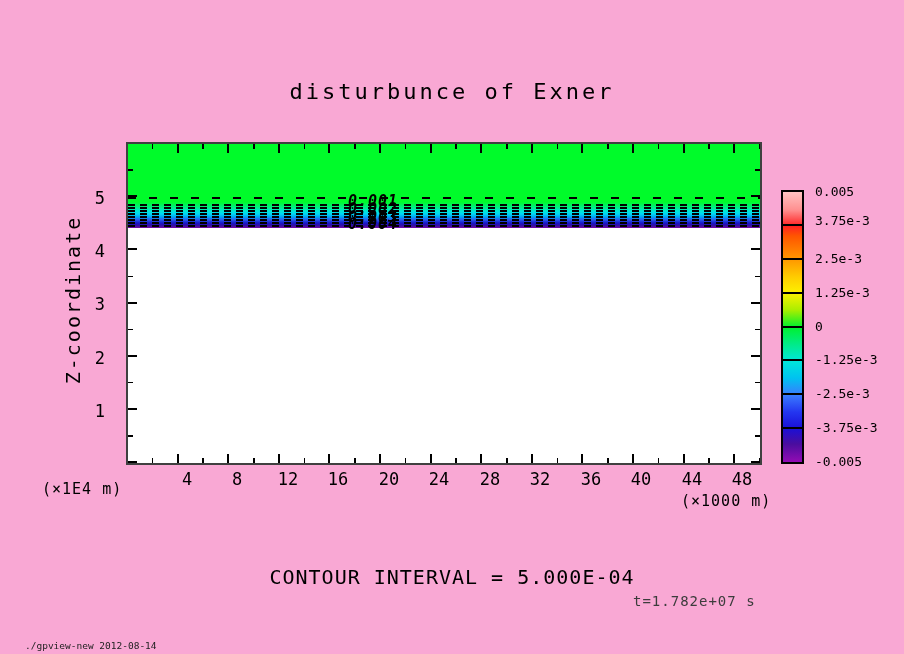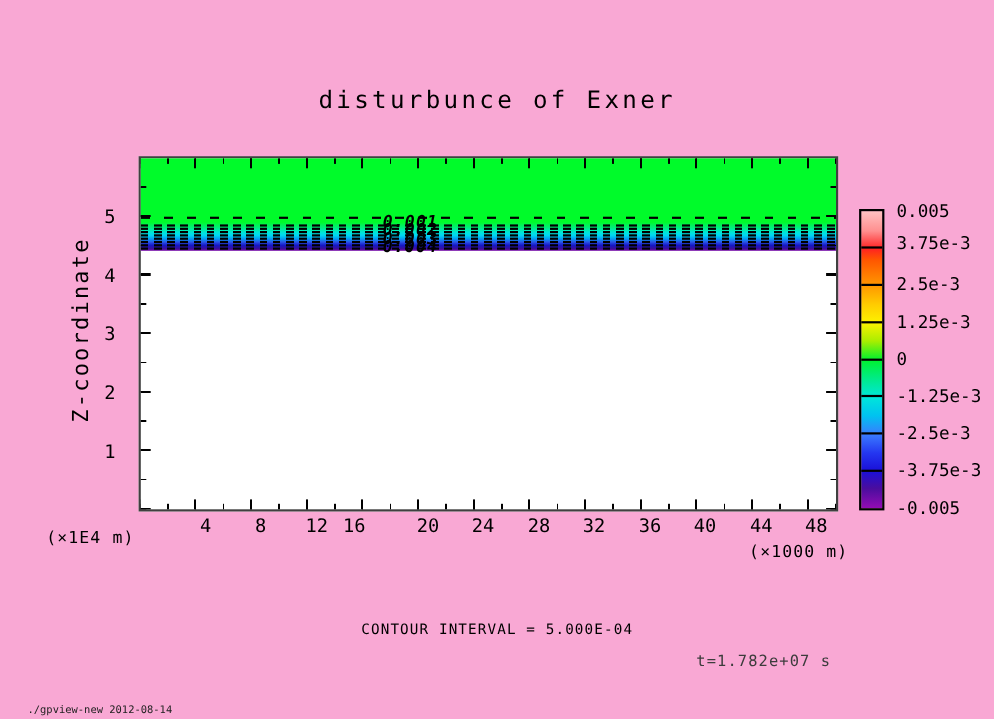--- a/index.html
+++ b/index.html
@@ -30,35 +30,35 @@
     background:repeating-linear-gradient(180deg,transparent 0 25.1px,#000 25.1px 26.6px);}
   .tk.ymajor{top:0;width:9px;height:319px;
     background:repeating-linear-gradient(180deg,transparent 0 51.25px,#000 51.25px 53.25px);}
 
   .xtick{top:469px;width:30px;text-align:center;font-size:17px;}
   .ytick{width:27px;text-align:right;font-size:17px;left:78px;}
   .ylab{left:73px;top:300px;transform:translate(-50%,-50%) rotate(-90deg);font-size:20px;letter-spacing:2px;white-space:nowrap;}
   .yunit{left:42px;top:480px;font-size:15px;letter-spacing:1px;}
   .xunit{left:681px;top:492px;font-size:15px;letter-spacing:1px;}
   .xlab{left:136px;top:516px;width:632px;text-align:center;font-size:19px;letter-spacing:2px;}
-  .cinfo{left:136px;top:565px;width:632px;text-align:center;font-size:13px;letter-spacing:1px;}
+  .cinfo{left:136px;top:565px;width:632px;text-align:center;font-size:20px;letter-spacing:1px;}
   .time{left:633px;top:593px;font-size:14px;color:#3c3c3c;letter-spacing:1px;}
   .foot{top:640px;font-size:9.5px;color:#222;white-space:nowrap;}
   .foot.l{left:25px;}
   .foot.r{left:557px;}
 
   
   .cbar{left:781px;top:190px;width:19px;height:270px;border:2px solid #000;
     background:linear-gradient(180deg,
       #ffc2c2 0px,#ff8f8f 18px,#ff2222 34px,#ff5500 44px,#ff9900 68px,
       #ffcc00 85px,#fdf100 101px,#aaee00 118px,#00f12d 135px,#00eb87 152px,
       #00e6da 169px,#00c2f0 186px,#3a7bff 203px,#2436f0 220px,#1a10d8 236px,
       #4a0d9e 252px,#930cb4 270px);}
   .cbline{left:0;width:19px;height:2px;background:#000;}
-  .cblab{left:815px;height:18px;font-size:16px;line-height:18px;white-space:nowrap;}
+  .cblab{left:815px;height:18px;font-size:13px;line-height:18px;white-space:nowrap;}
 </style>
 </head>
 <body>
 
 <div class="canvas">
 
   <div class="abs title">disturbunce of Exner</div>
 
   <div class="abs frame">
     <div class="abs band"></div>
@@ -93,21 +93,21 @@
   <div class="abs ytick" style="top:294px">3</div>
   <div class="abs ytick" style="top:348px">2</div>
   <div class="abs ytick" style="top:401px">1</div>
 
   <div class="abs ylab">Z-coordinate</div>
   <div class="abs yunit">(×1E4 m)</div>
 
   <div class="abs xtick" style="left:172px">4</div>
   <div class="abs xtick" style="left:222px">8</div>
   <div class="abs xtick" style="left:273px">12</div>
-  <div class="abs xtick" style="left:307px">16</div>
+  <div class="abs xtick" style="left:323px">16</div>
   <div class="abs xtick" style="left:374px">20</div>
   <div class="abs xtick" style="left:424px">24</div>
   <div class="abs xtick" style="left:475px">28</div>
   <div class="abs xtick" style="left:525px">32</div>
   <div class="abs xtick" style="left:576px">36</div>
   <div class="abs xtick" style="left:626px">40</div>
   <div class="abs xtick" style="left:677px">44</div>
   <div class="abs xtick" style="left:727px">48</div>
 
   <div class="abs xunit">(×1000 m)</div>

